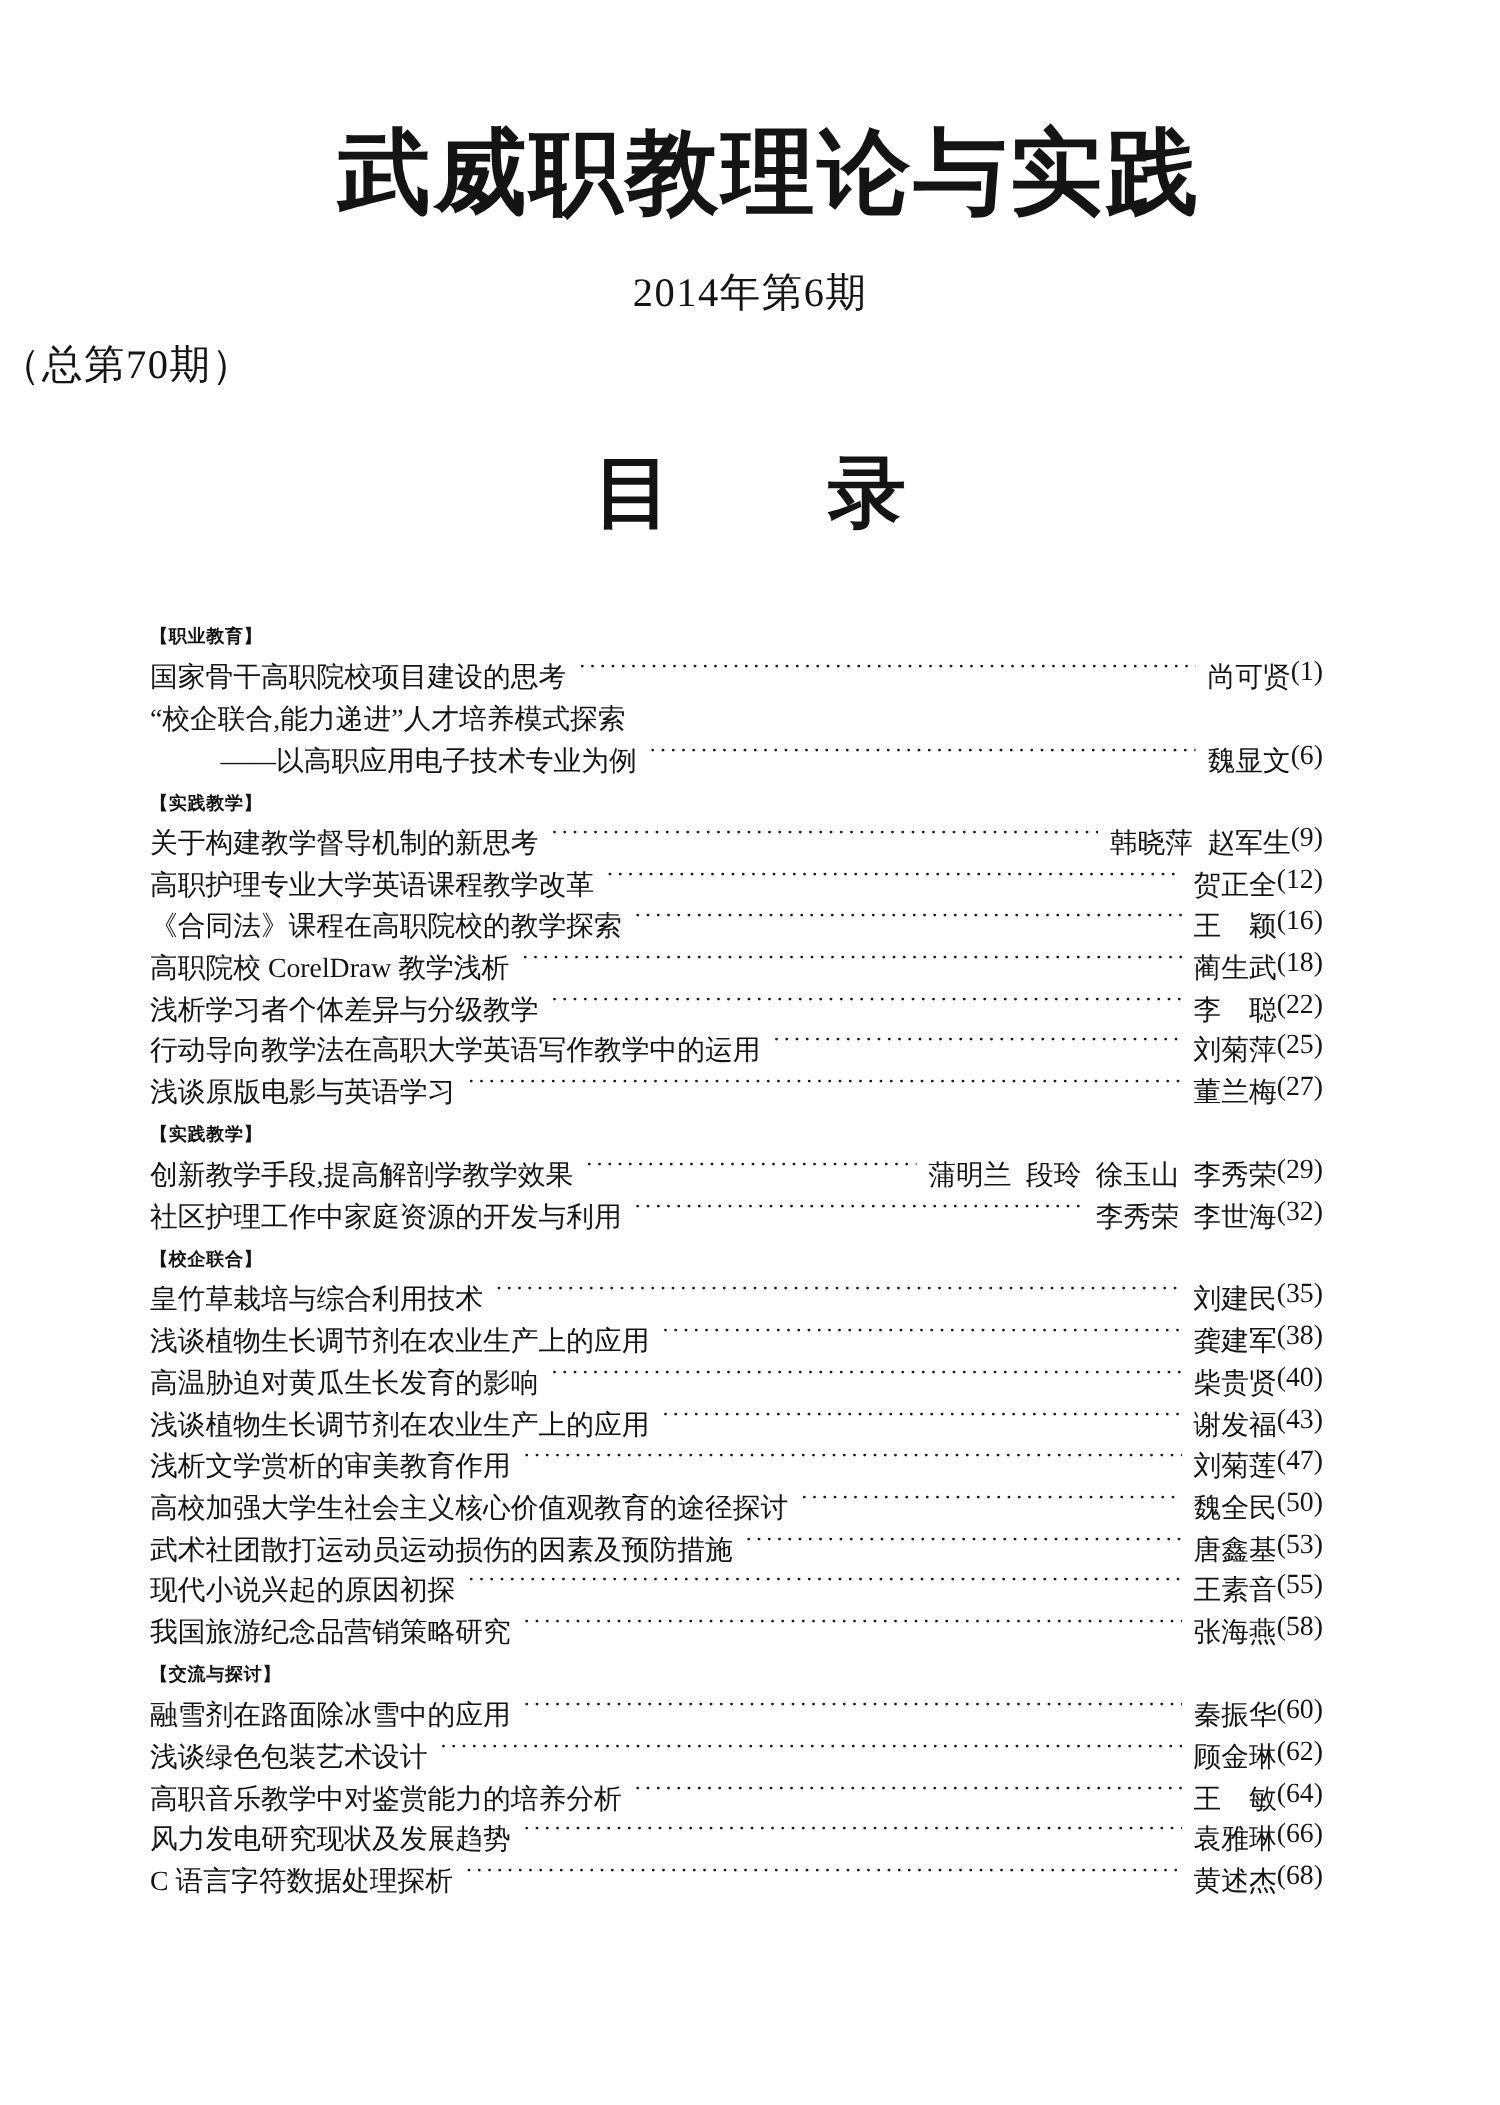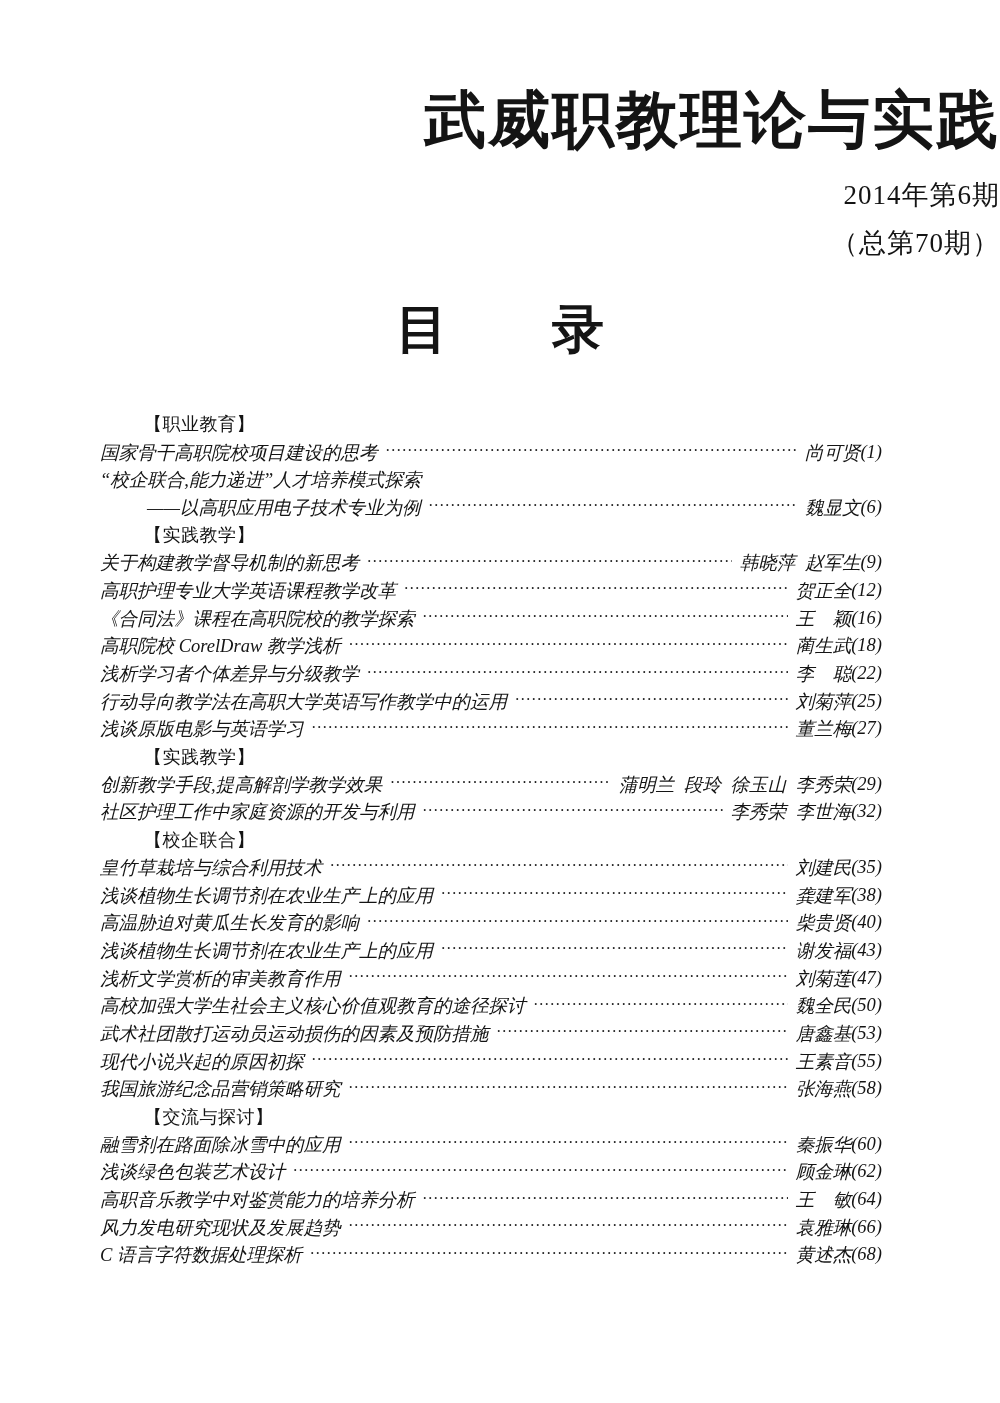--- a/index.html
+++ b/index.html
@@ -14,66 +14,64 @@
     margin: 0 auto;
     background: #ffffff;
     color: #141414;
     font-family: "Liberation Serif", "DejaVu Serif", serif;
     box-sizing: border-box;
     overflow: hidden;
   }
   .journal-title {
     margin: 0;
     padding-top: 84px;
-    text-align: right;
+    text-align: center;
     font-size: 62px;
     line-height: 1.15;
     font-weight: 900;
     letter-spacing: 2px;
-    font-family: Liberation Sans, sans-serif;
+    font-family: Liberation Mono, monospace;
     padding-left: 26px;
   }
   .issue-line {
     margin-top: 22px;
-    text-align: right;
+    text-align: center;
     font-size: 27px;
     letter-spacing: 1px;
   }
   .total-issue-line {
     margin-top: 12px;
-    text-align: right;
+    text-align: left;
     font-size: 27px;
     letter-spacing: 1px;
   }
   .toc-heading {
     margin-top: 40px;
     text-align: center;
     font-size: 52px;
     font-weight: 900;
     line-height: 1.1;
   }
   .toc-list {
     margin: 52px 118px 0 100px;
   }
   .toc-section-header {
     display: flex;
     align-items: center;
     height: 27.7px;
-    font-size: 18px;
-    font-weight: normal;
+    font-size: 12px;
+    font-weight: bold;
     font-family: "Liberation Sans", "DejaVu Sans", sans-serif;
     letter-spacing: 0.5px;
-    margin-left: 44px;
   }
   .toc-row {
     display: flex;
-    align-items: center;
+    align-items: flex-start;
     height: 27.7px;
     font-size: 18.5px;
-    font-style: italic;
   }
   .toc-row .entry-title {
     white-space: nowrap;
     flex: none;
   }
   .toc-row.subtitle-row .entry-title {
     padding-left: 47px;
   }
   .toc-leader {
     flex: 1 1 auto;

